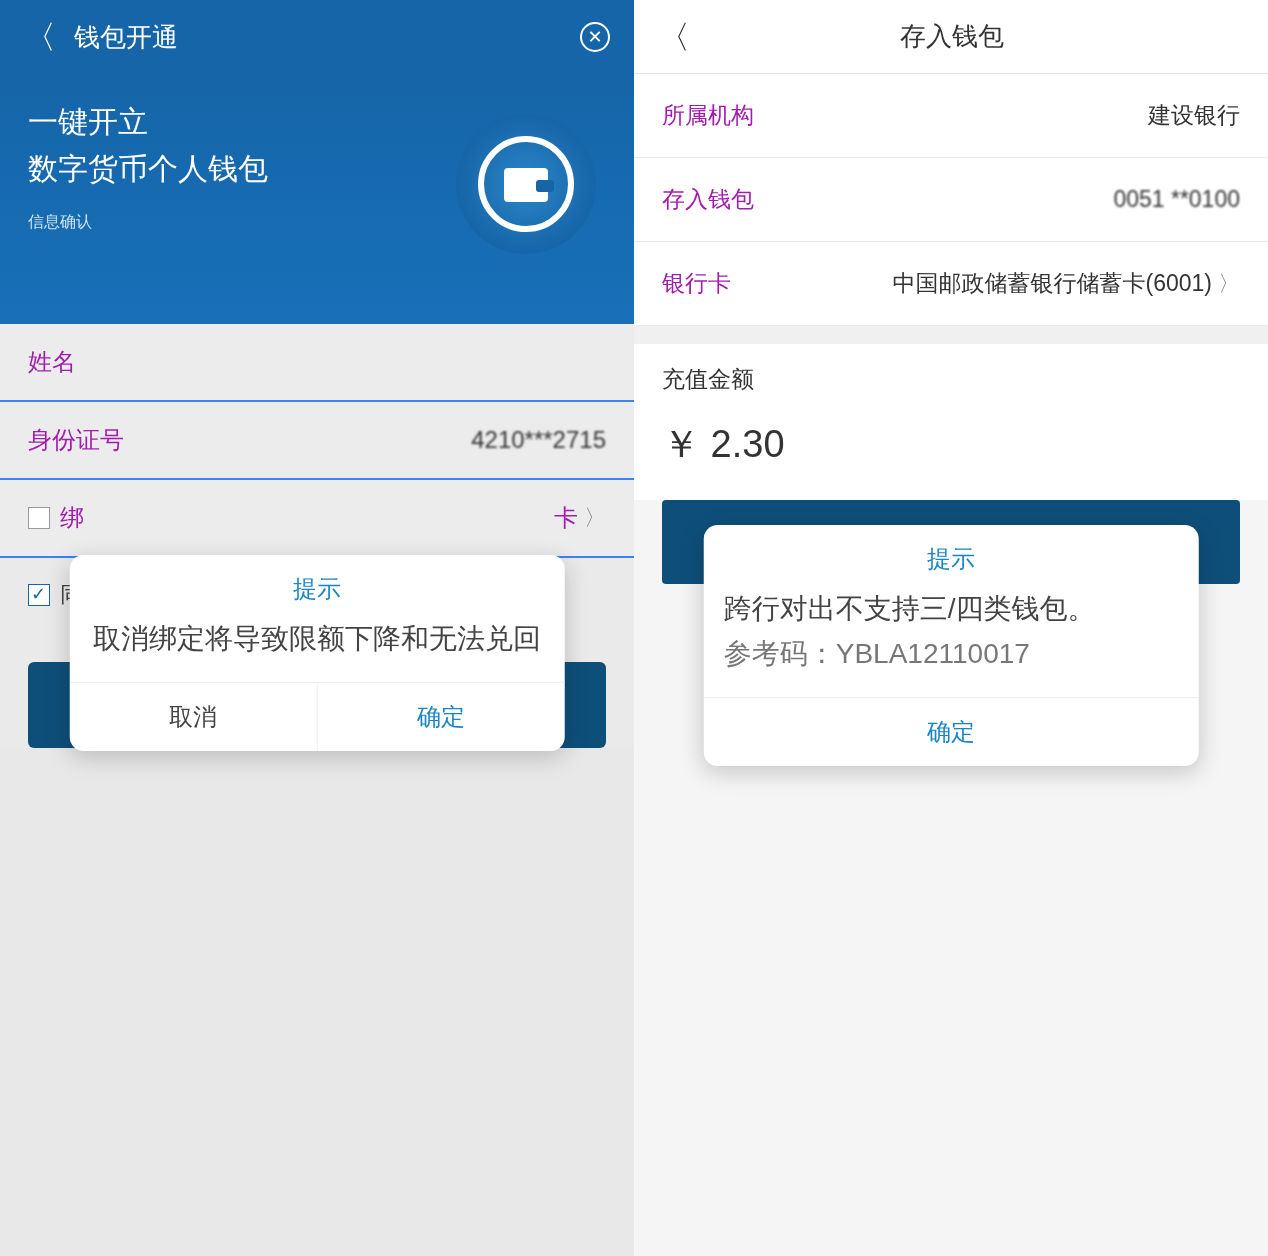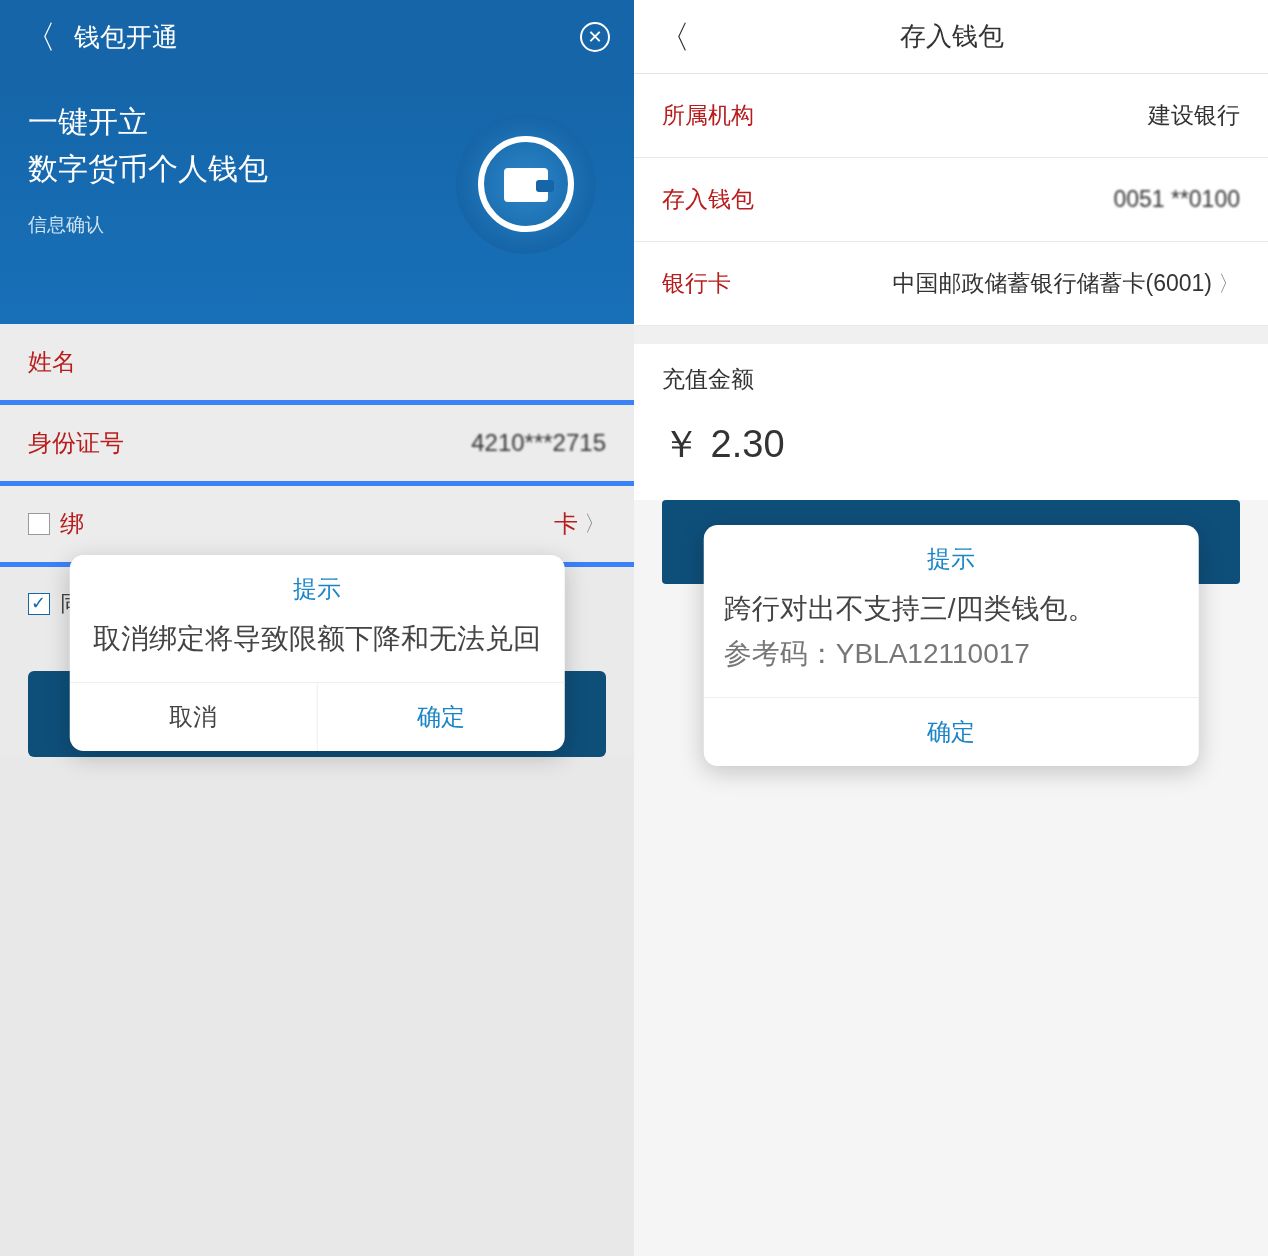--- a/index.html
+++ b/index.html
@@ -10,26 +10,26 @@
 
     
     .header-blue { background: #1565a8; color: #fff; height: 74px; display: flex; align-items: center; padding: 0 24px; justify-content: space-between; }
     .back-chevron { font-size: 32px; line-height: 1; }
     .header-title { font-size: 26px; flex: 1; padding-left: 18px; }
     .close-circle { width: 30px; height: 30px; border: 2px solid #fff; border-radius: 50%; display: flex; align-items: center; justify-content: center; font-size: 18px; }
 
     .hero { background: linear-gradient(180deg,#1565a8,#1870b8); color:#fff; padding: 28px 28px 50px; position: relative; height: 250px; }
     .hero-line1 { font-size: 30px; font-weight: 300; margin-bottom: 6px; }
     .hero-line2 { font-size: 30px; font-weight: 300; margin-bottom: 22px; }
-    .hero-sub { font-size: 19px; color: #cfe3f2; }
+    .hero-sub { font-size: 16px; color: #cfe3f2; }
     .hero-icon { position: absolute; right: 38px; top: 40px; width: 140px; height: 140px; border-radius: 50%; background: radial-gradient(circle,#2b86c7 0%,#1565a8 70%); display:flex; align-items:center; justify-content:center; }
     .hero-icon svg { width: 100px; height: 100px; }
 
     .form { background:#eaeaea; position:relative; }
-    .row { background: #ececec; border-bottom: 5px solid #3b82f6; display:flex; align-items:center; justify-content:space-between; padding: 22px 28px; font-size: 24px; color:#333; }
+    .row { background: #ececec; border-bottom: 2px solid #3b82f6; display:flex; align-items:center; justify-content:space-between; padding: 22px 28px; font-size: 24px; color:#333; }
     .row .value { color:#333; filter: blur(1.2px); }
     .checkbox-row { display:flex; align-items:center; padding: 22px 28px; font-size:22px; color:#444; gap:10px; }
     .checkbox { width:22px; height:22px; border:1px solid #999; display:inline-block; background:#fff; }
     .checkbox.checked { border-color:#1565a8; position:relative; }
     .checkbox.checked::after { content:"✓"; color:#1565a8; position:absolute; left:2px; top:-2px; font-size:18px; }
     .link { color:#1565a8; }
     .chev-right { color:#888; margin-left:6px; font-size:22px; }
     .primary-btn { margin: 30px 28px; background:#0e4f7a; color:#86efac; text-align:center; padding: 24px; font-size:28px; border-radius:6px; }
 
     
@@ -42,21 +42,21 @@
     .dialog-btn.primary { color:#1a85c6; border-left:1px solid #eee; }
     .dialog-actions.single .dialog-btn.primary { border-left:none; }
     .dialog-left { top: 555px; }
 
     
     .header-white { background:#fff; height:74px; display:flex; align-items:center; padding:0 24px; border-bottom:1px solid #e5e5e5; }
     .header-white .back-chevron { color:#333; }
     .header-white .title-center { flex:1; text-align:center; font-size:26px; color:#333; }
     .list-section { background:#fff; }
     .right-row { display:flex; align-items:center; justify-content:space-between; padding: 26px 28px; border-bottom:1px solid #e8e8e8; font-size:23px; color:#333; }
-    .label { color:#b91c1c; }
+    .label { color:#a21caf; }
     .rvalue { color:#333; }
     .rvalue.mask { filter: blur(1.2px); }
     .section-gap { height:18px; background:#f0f0f0; }
     .amount-row { padding: 20px 28px; font-size:23px; color:#333; background:#fff; }
     .amount-val { padding: 4px 28px 30px; font-size:38px; color:#333; background:#fff; }
     .dark-band { background:#0e4f7a; height:84px; margin:0 28px 0; border-radius:4px; }
     .dialog-right { top: 525px; }
     .ref-code { color:#777; }
   </style>
 </head>

